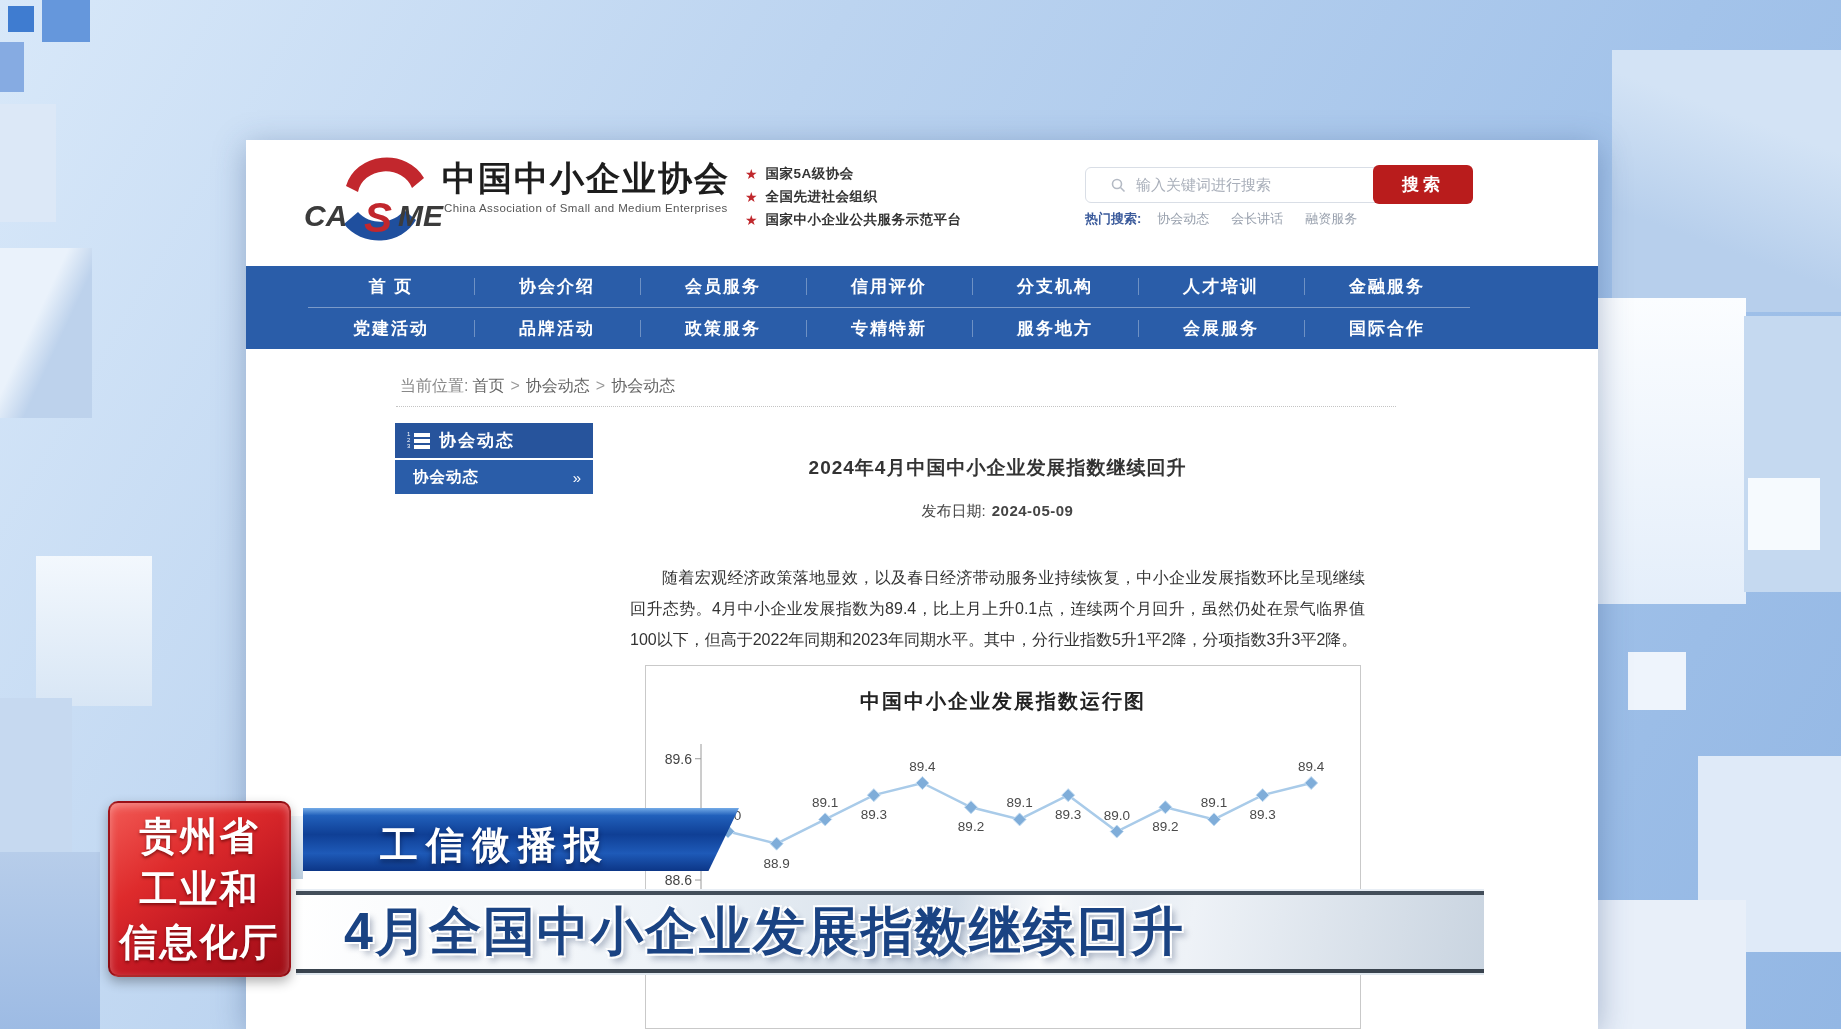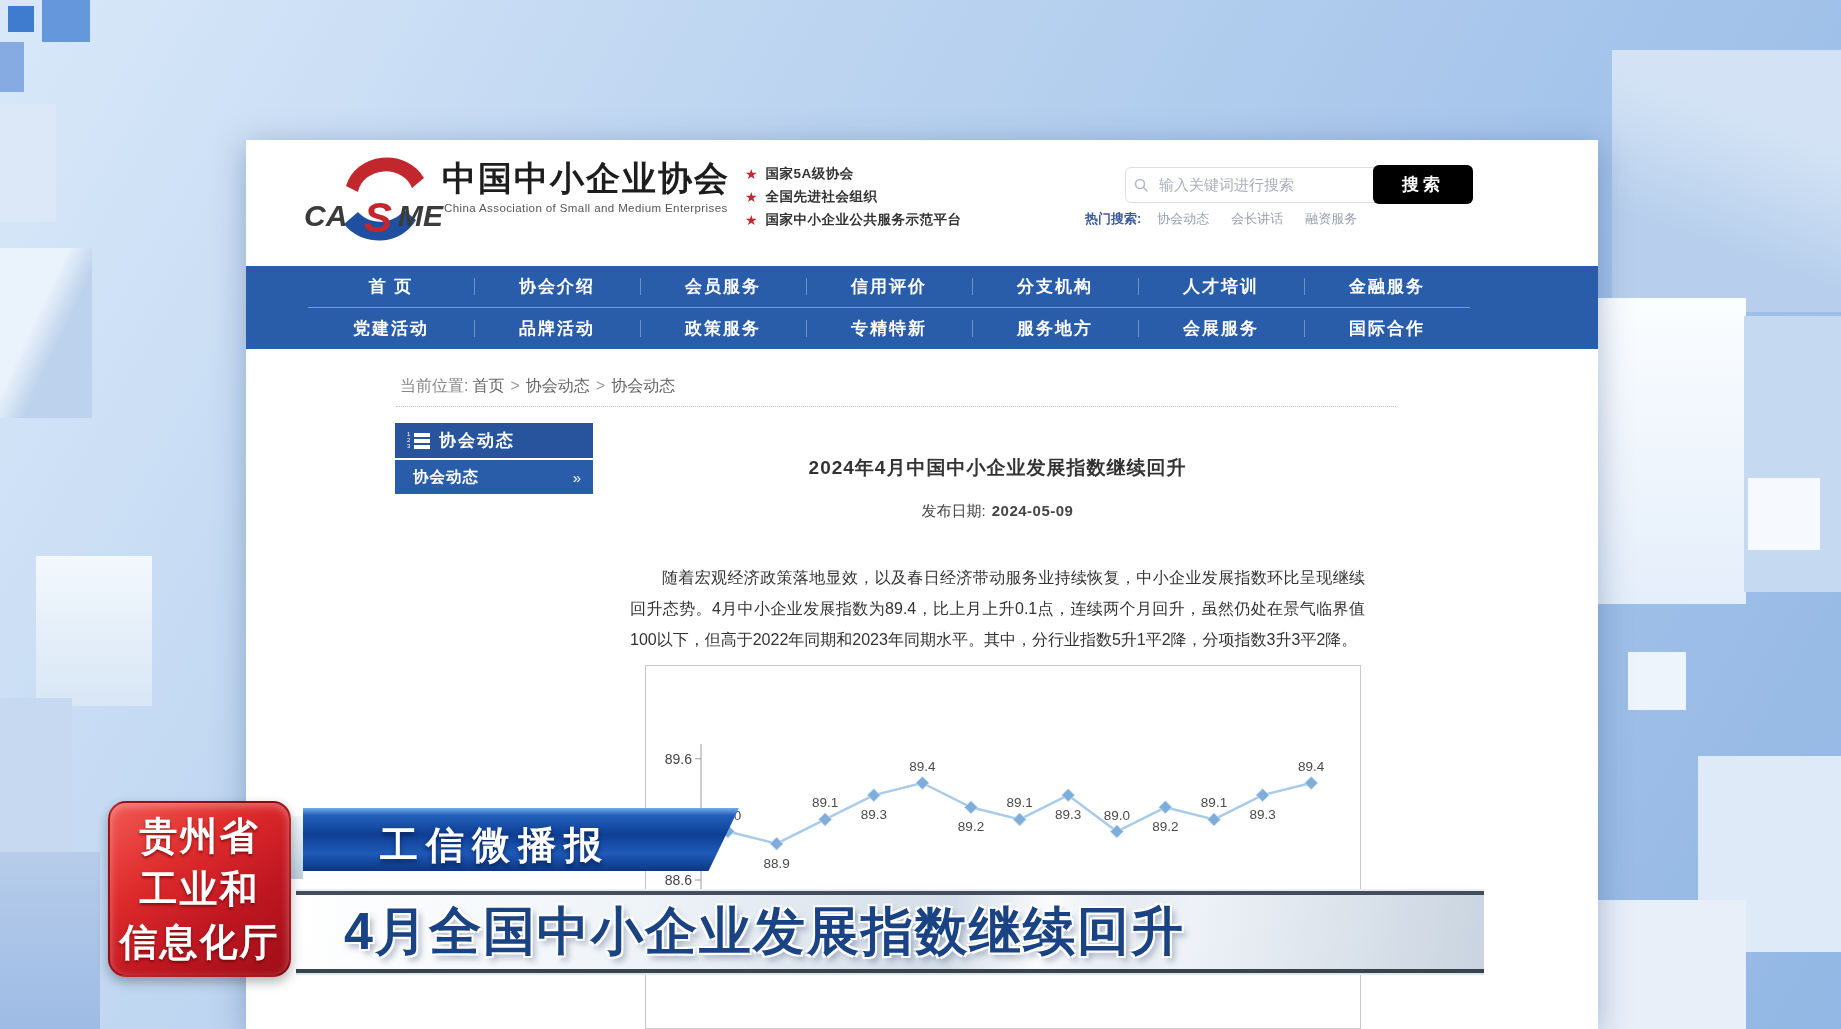--- a/index.html
+++ b/index.html
@@ -12,23 +12,23 @@
     box-shadow:0 6px 30px rgba(40,70,120,.35);}
   
   #site-header{position:absolute;left:0;top:0;width:100%;height:126px;background:#fff;}
   #logo{position:absolute;left:40px;top:8px;width:200px;height:110px;cursor:pointer;}
   #site-title{position:absolute;left:196px;top:16px;font-size:34px;font-weight:bold;color:#1d1d1d;letter-spacing:2px;white-space:nowrap;}
   #site-subtitle{position:absolute;left:198px;top:62px;font-size:11.5px;color:#555;letter-spacing:.4px;white-space:nowrap;}
   #badges{position:absolute;left:499px;top:22px;}
   .badge-row{display:flex;align-items:center;height:23px;}
   .badge-star{color:#c0282d;font-size:14px;margin-right:8px;}
   .badge-text{font-size:13.5px;font-weight:bold;color:#333;letter-spacing:.5px;}
-  #search-box{position:absolute;left:839px;top:27px;width:292px;height:36px;border:1px solid #d9dee6;border-radius:6px 0 0 6px;background:#fff;display:flex;align-items:center;padding-left:8px;margin-left:40px;}
+  #search-box{position:absolute;left:839px;top:27px;width:292px;height:36px;border:1px solid #d9dee6;border-radius:6px 0 0 6px;background:#fff;display:flex;align-items:center;padding-left:25px;}
   #search-placeholder{color:#a9afba;font-size:15px;margin-left:10px;}
-  #search-button{position:absolute;left:1127px;top:25px;width:100px;height:39px;background:#000000;border-radius:6px;color:#fff;font-size:17px;font-weight:bold;display:flex;align-items:center;justify-content:center;letter-spacing:4px;cursor:pointer;}
+  #search-button{position:absolute;left:1127px;top:25px;width:100px;height:39px;background:#b91c1c;border-radius:6px;color:#fff;font-size:17px;font-weight:bold;display:flex;align-items:center;justify-content:center;letter-spacing:4px;cursor:pointer;}
   #hot-row{position:absolute;left:839px;top:70px;display:flex;align-items:center;font-size:13px;}
   #hot-label{font-weight:bold;color:#3a5a9b;margin-right:16px;}
   .hot-link{color:#98a0ad;margin-right:22px;cursor:pointer;}
   
   #nav{position:absolute;left:0;top:126px;width:100%;height:83px;background:#2a5da9;}
   .nav-inner{position:absolute;left:62px;width:1162px;height:41px;display:flex;}
   #nav-row1{top:0;}
   #nav-row2{top:42px;}
   #nav-divider{position:absolute;left:62px;top:41px;width:1162px;height:1px;background:rgba(255,255,255,.38);}
   .nav-item{flex:1;display:flex;align-items:center;justify-content:center;color:#fff;font-size:17px;font-weight:bold;letter-spacing:2px;position:relative;cursor:pointer;}
@@ -67,21 +67,21 @@
   #program-banner .txt{color:#fff;font-size:38px;font-weight:bold;letter-spacing:8px;text-shadow:0 3px 5px rgba(0,10,40,.55);}
   #headline-banner{position:absolute;left:296px;top:891px;width:1188px;height:82px;z-index:6;
     border-top:4px solid #434e5a;border-bottom:4px solid #39434e;
     box-shadow:0 -2px 0 #e8eef5,0 2px 0 #dfe7ee;
     background:
       linear-gradient(100deg,rgba(255,255,255,0) 55%,rgba(255,255,255,.85) 63%,rgba(255,255,255,0) 70%),
       linear-gradient(100deg,#ffffff 0%,#eef3f8 30%,#d3dde8 55%,#eef2f7 75%,#c9d4e0 100%);
     display:flex;align-items:center;}
   #headline-text{margin-left:48px;font-size:52px;font-weight:bold;color:#1a4383;letter-spacing:2px;white-space:nowrap;
     text-shadow:2px 2px 0 rgba(255,255,255,.9),-2px -2px 0 rgba(255,255,255,.9),2px -2px 0 rgba(255,255,255,.9),-2px 2px 0 rgba(255,255,255,.9),4px 5px 6px rgba(20,40,80,.35);}
-  #station-badge{position:absolute;left:108px;top:801px;width:183px;height:176px;z-index:7;border-radius:18px;
+  #station-badge{position:absolute;left:108px;top:801px;width:183px;height:176px;z-index:7;border-radius:10px;
     background:linear-gradient(145deg,#f25a55 0%,#de2b2c 35%,#c01722 65%,#9e0e16 100%);
     border:2px solid rgba(120,10,15,.55);
     box-shadow:inset 0 3px 8px rgba(255,255,255,.35),0 5px 12px rgba(0,0,0,.3);
     display:flex;flex-direction:column;align-items:center;justify-content:center;}
   .station-line{color:#fff;font-size:38px;font-weight:bold;line-height:53px;letter-spacing:2px;
     text-shadow:0 2px 3px rgba(80,0,0,.6);}
 </style>
 </head>
 <body>
 
@@ -230,20 +230,21 @@
           <text x="470.8" y="153.5200000000007" text-anchor="middle" font-size="13.5" fill="#4a4a4a">89.0</text>
           <path d="M519.4000000000001 134.76000000000033L525.9000000000001 141.26000000000033L519.4000000000001 147.76000000000033L512.9000000000001 141.26000000000033Z" fill="#7fadd9" stroke="#c3dcf2" stroke-width="1"></path>
           <text x="519.4000000000001" y="165.26000000000033" text-anchor="middle" font-size="13.5" fill="#4a4a4a">89.2</text>
           <path d="M568 146.89000000000138L574.5 153.39000000000138L568 159.89000000000138L561.5 153.39000000000138Z" fill="#7fadd9" stroke="#c3dcf2" stroke-width="1"></path>
           <text x="568" y="141.39000000000138" text-anchor="middle" font-size="13.5" fill="#4a4a4a">89.1</text>
           <path d="M616.6 122.63000000000105L623.1 129.13000000000105L616.6 135.63000000000105L610.1 129.13000000000105Z" fill="#7fadd9" stroke="#c3dcf2" stroke-width="1"></path>
           <text x="616.6" y="153.13000000000105" text-anchor="middle" font-size="13.5" fill="#4a4a4a">89.3</text>
           <path d="M665.2 110.5L671.7 117L665.2 123.5L658.7 117Z" fill="#7fadd9" stroke="#c3dcf2" stroke-width="1"></path>
           <text x="665.2" y="105" text-anchor="middle" font-size="13.5" fill="#4a4a4a">89.4</text>
         </svg>
+      <div id="chart-title">中国中小企业发展指数运行图</div>
     </div>
   </div>
 
   <div id="program-sliver"></div>
   <div id="program-banner">
     <span class="txt">工信微播报</span>
   </div>
   <div id="headline-banner">
     <span id="headline-text">4月全国中小企业发展指数继续回升</span>
   </div>

